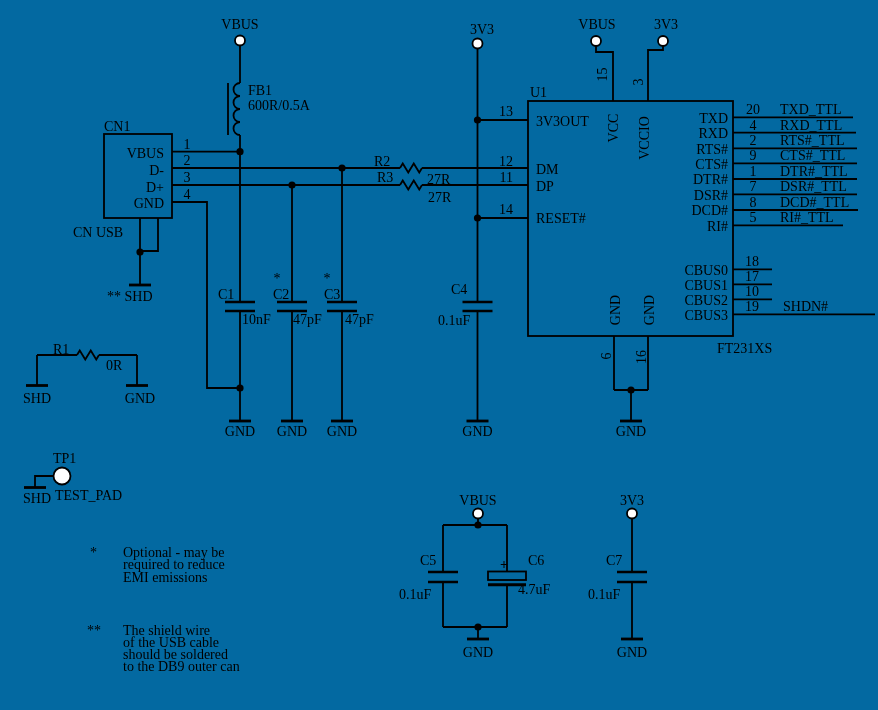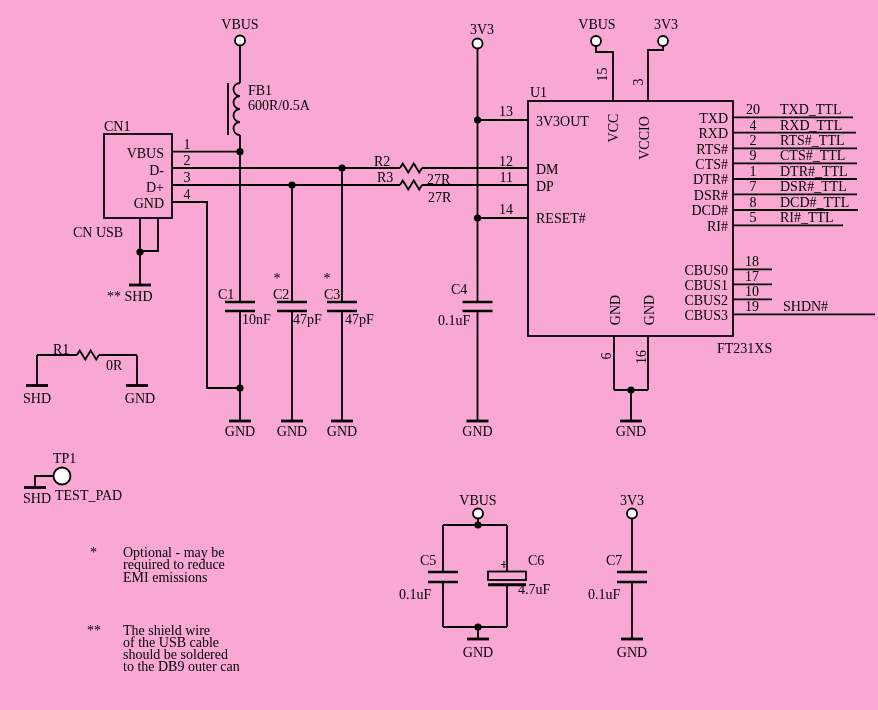--- a/index.html
+++ b/index.html
@@ -1,16 +1,16 @@
 <!DOCTYPE html>
 <html><head>
 <meta charset="utf-8">
 <style>
   html,body{margin:0;padding:0;background:#ffffff;}
-  .page{position:relative;width:878px;height:710px;background:#f9a8d4;overflow:hidden;}
+  .page{position:relative;width:878px;height:710px;background:#0369a1;overflow:hidden;}
   svg text{font-family:"Liberation Serif","DejaVu Serif",serif;font-size:14px;fill:#000;}
   svg .m{text-anchor:middle;}
   svg .e{text-anchor:end;}
   svg path, svg rect, svg circle, svg line{vector-effect:none;}
   .wire{stroke:#000;stroke-width:1.8;fill:none;}
   .plate{stroke:#000;stroke-width:2.4;fill:none;}
   .gbar{stroke:#000;stroke-width:2.8;fill:none;}
   .term{stroke:#000;stroke-width:1.8;fill:#fff;}
   .dot{fill:#000;stroke:none;}
   .box{stroke:#000;stroke-width:1.8;fill:none;}

